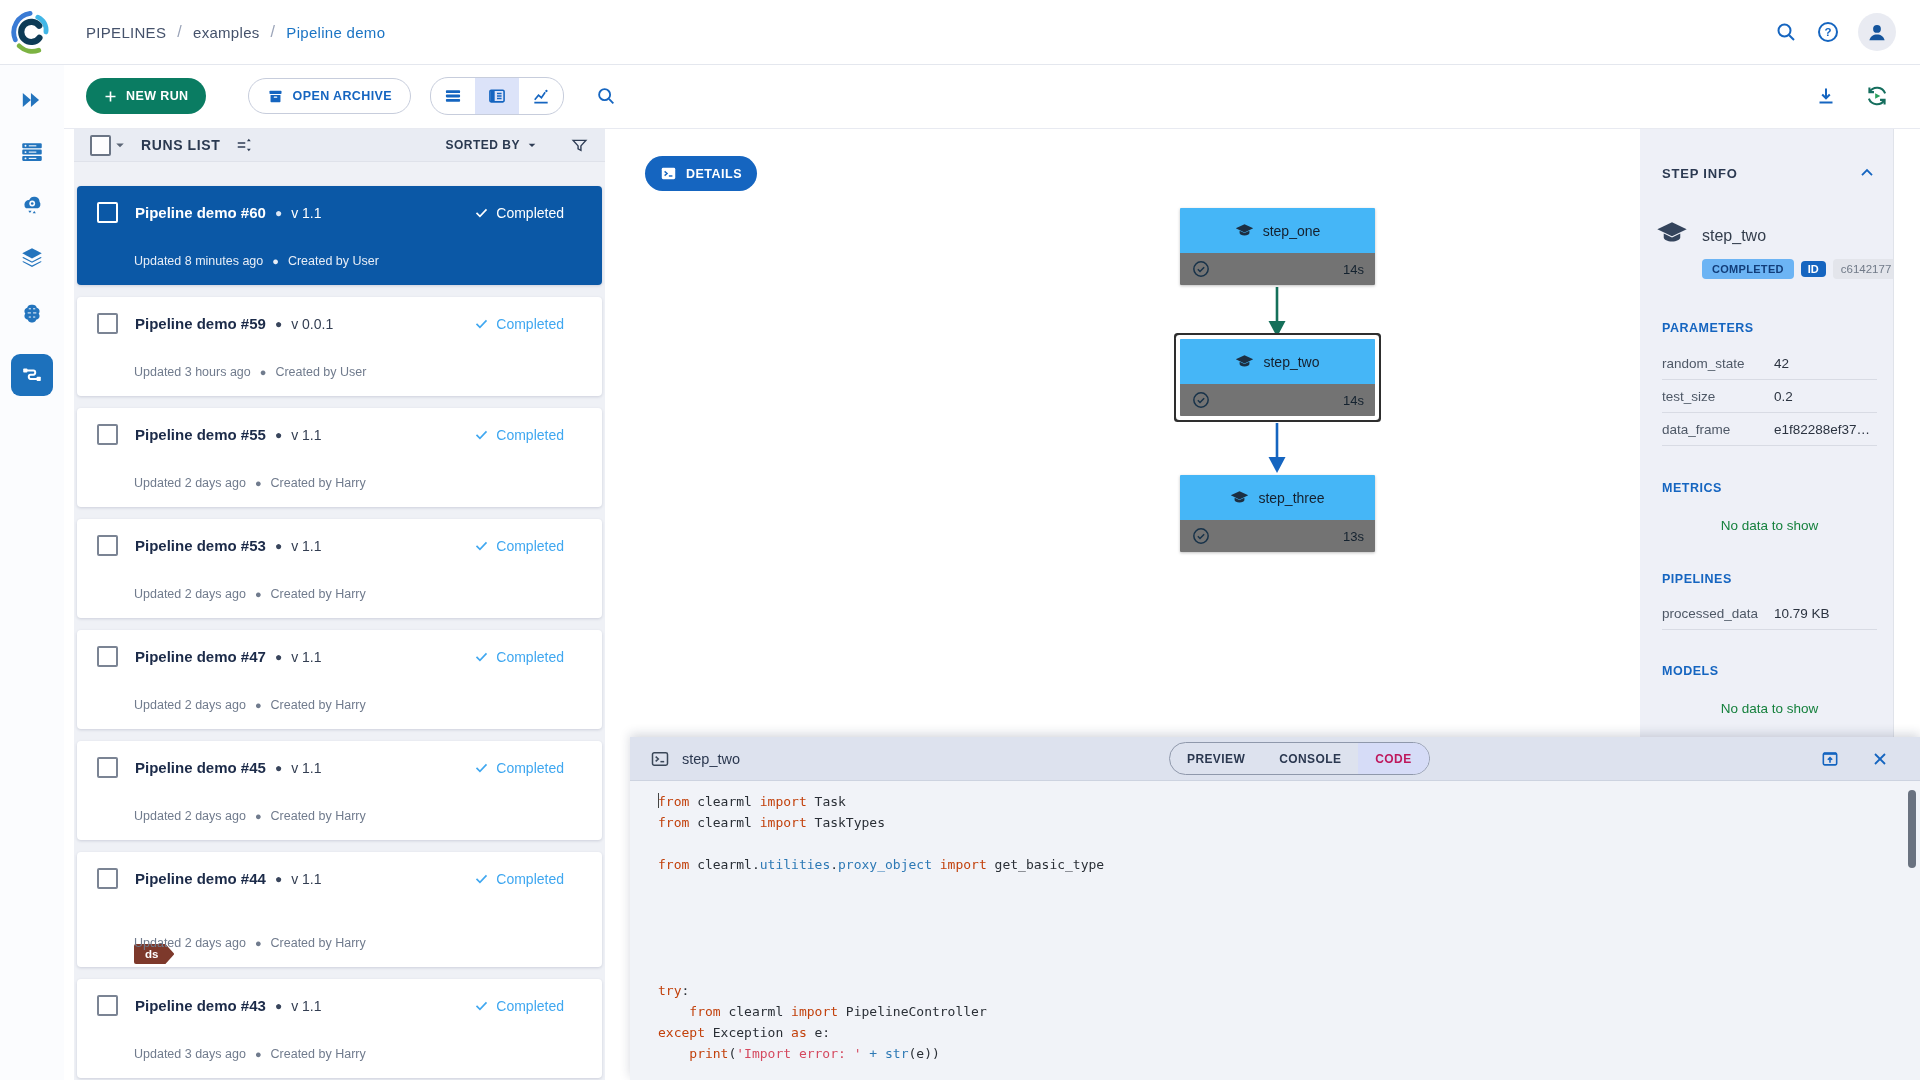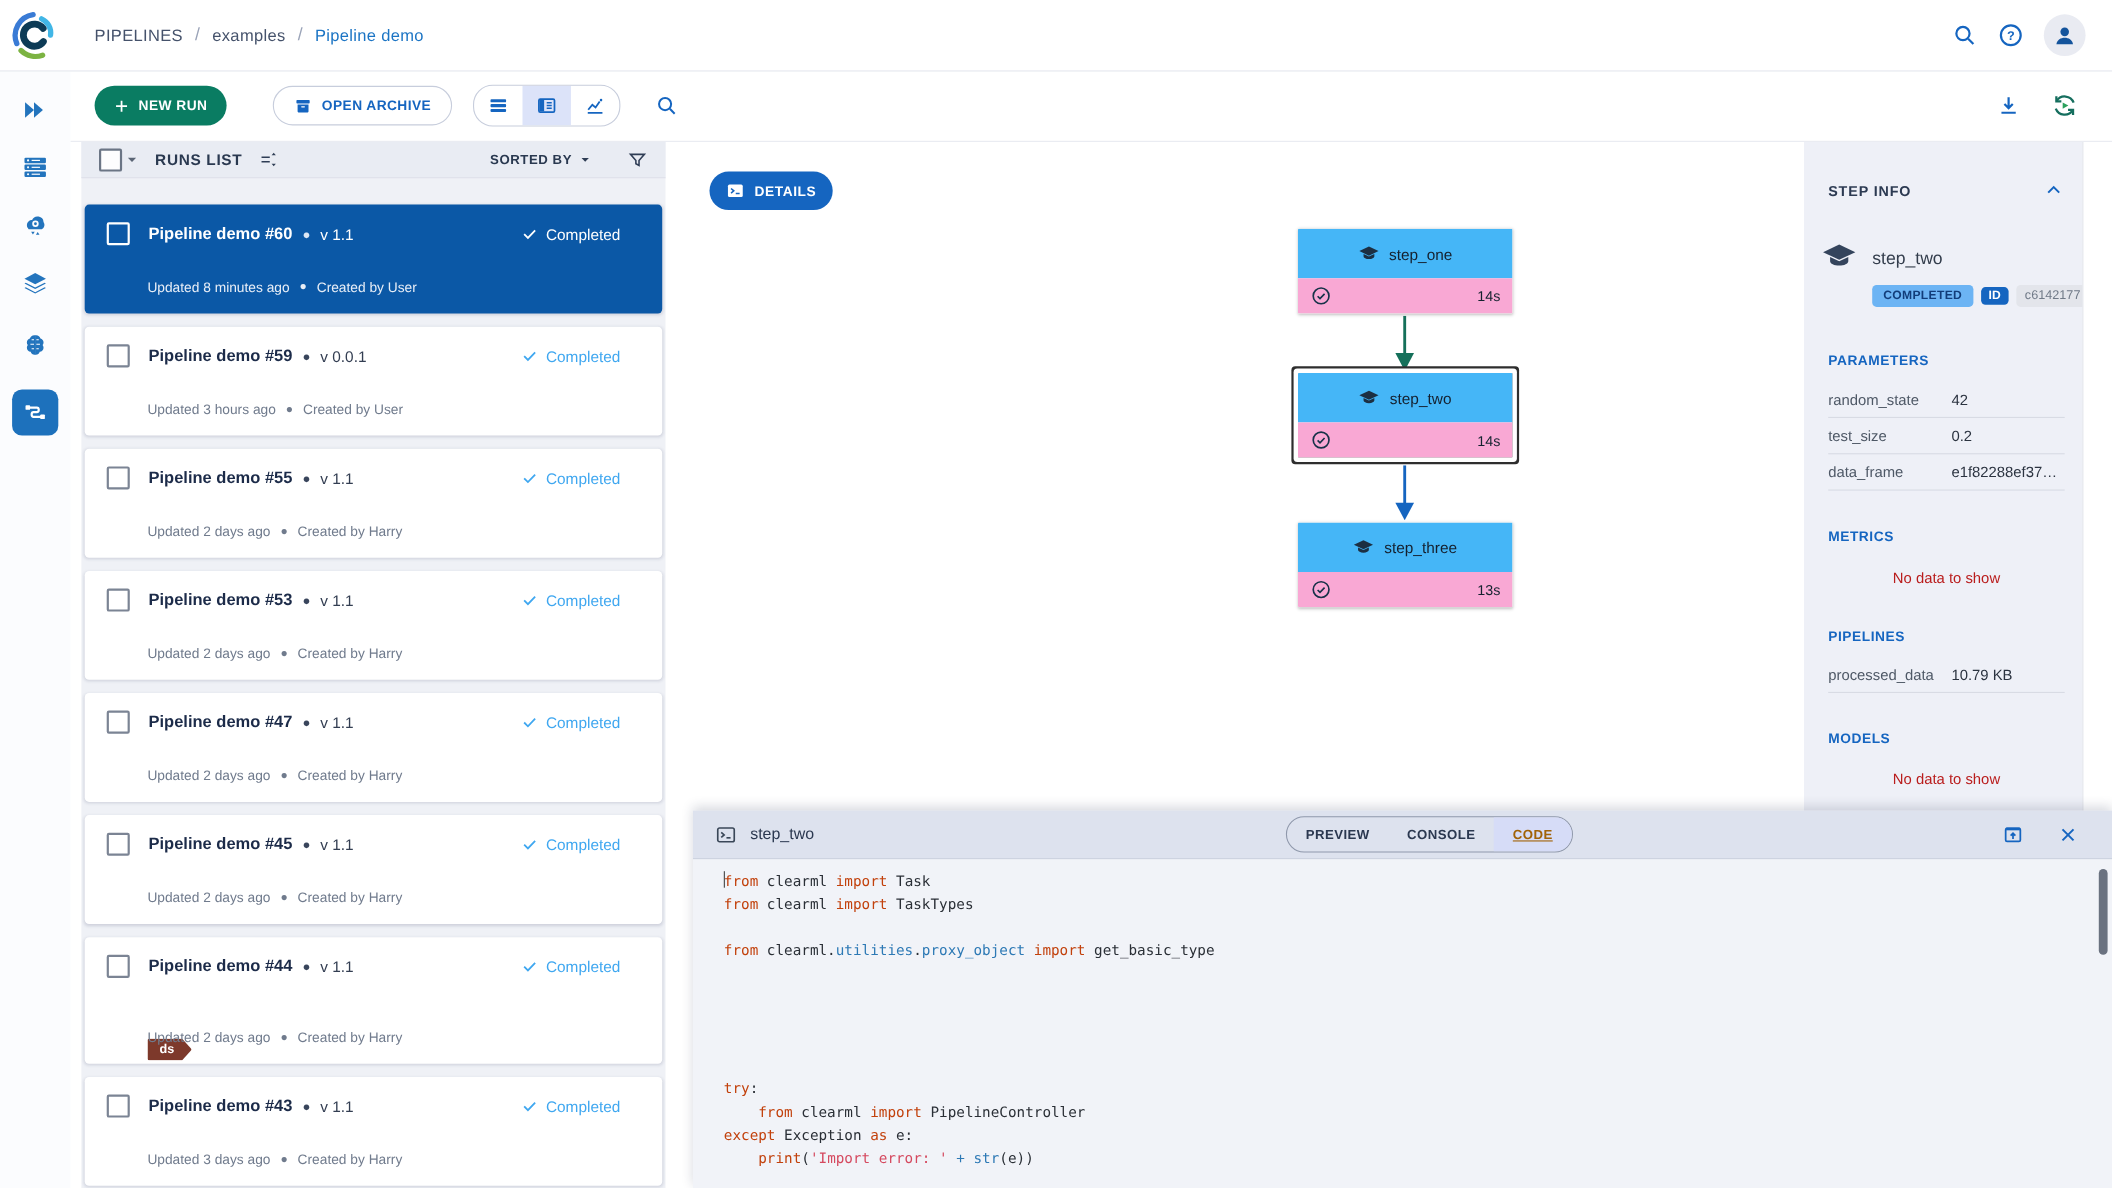--- a/index.html
+++ b/index.html
@@ -83,21 +83,21 @@
   
   .graph{position:absolute;left:605px;top:129px;width:1288px;bottom:0;background:#fff;z-index:1;}
   .details-btn{position:absolute;left:40px;top:27px;height:35px;border-radius:17.5px;background:#1565c0;
                color:#fff;display:flex;align-items:center;gap:9px;padding:0 15px;font-size:12.5px;
                font-weight:bold;letter-spacing:.5px;border:none;cursor:pointer;}
   .dag-node{position:absolute;left:575px;width:195px;height:77px;border-radius:1px;overflow:hidden;
             box-shadow:0 1px 3px rgba(0,0,0,.25);cursor:pointer;}
   .dag-node.selected{box-shadow:0 0 0 4px #fff,0 0 0 6px #2e2e2e;}
   .node-top{height:45px;background:#45b6f7;display:flex;align-items:center;justify-content:center;
             gap:9px;font-size:14px;color:#15202e;}
-  .node-bottom{height:32px;background:#f9a8d4;display:flex;align-items:center;padding:0 11px;box-sizing:border-box;}
+  .node-bottom{height:32px;background:#737373;display:flex;align-items:center;padding:0 11px;box-sizing:border-box;}
   .dur{margin-left:auto;font-size:13px;color:#14222f;}
   .edge{position:absolute;left:661px;}
 
   
   .info{position:absolute;left:1640px;top:129px;width:253px;bottom:0;background:#eef0f7;z-index:3;}
   .si-header{position:absolute;left:22px;right:16px;top:34px;display:flex;align-items:center;}
   .si-title{font-size:13px;font-weight:bold;color:#2c3a52;letter-spacing:.8px;}
   .si-chevron{margin-left:auto;cursor:pointer;}
   .si-icon{position:absolute;left:16px;top:88px;}
   .si-name{position:absolute;left:62px;top:98px;font-size:16px;color:#333d4c;}
@@ -105,36 +105,36 @@
   .badge-status{background:#6cb4f4;color:#123d7a;font-size:11px;font-weight:bold;padding:4px 10px;
                 border-radius:4px;letter-spacing:.3px;}
   .badge-id{background:#1565c0;color:#fff;font-size:11px;font-weight:bold;padding:2px 7px;border-radius:4px;cursor:pointer;}
   .badge-hash{background:#e3e5eb;color:#707a88;font-size:11.5px;padding:4px 8px;border-radius:4px;
               max-width:72px;white-space:nowrap;overflow:hidden;text-overflow:ellipsis;cursor:pointer;}
   .sec{position:absolute;left:22px;font-size:12.5px;font-weight:bold;color:#1565c0;letter-spacing:.5px;}
   .rows{position:absolute;left:22px;right:16px;}
   .kv{height:32px;border-bottom:1px solid #d8dbe4;display:flex;align-items:center;}
   .kv-label{width:112px;font-size:13.5px;color:#4e5866;flex:none;}
   .kv-value{font-size:13.5px;color:#2b3340;white-space:nowrap;overflow:hidden;text-overflow:ellipsis;flex:1;}
-  .nodata{position:absolute;left:22px;right:16px;text-align:center;font-size:13.5px;color:#b91c1c;}
+  .nodata{position:absolute;left:22px;right:16px;text-align:center;font-size:13.5px;color:#15803d;}
 
   .gutter{position:absolute;left:1893px;top:129px;width:27px;bottom:0;background:#fff;
           border-left:1px solid #e0e3ea;z-index:4;}
 
   
   .code-panel{position:absolute;left:630px;top:737px;right:0;bottom:0;background:#f1f3f8;z-index:15;
               box-shadow:0 -3px 10px rgba(30,40,70,.18);}
   .code-header{position:relative;height:44px;background:#dde2ee;display:flex;align-items:center;
                padding:0 20px;border-bottom:1px solid #cdd3e0;box-sizing:border-box;}
   .code-title{font-size:14.5px;color:#2b3850;margin-left:12px;}
   .tabs{position:absolute;left:539px;top:5px;height:33px;border:1px solid #8f98ab;border-radius:17px;
         display:flex;overflow:hidden;box-sizing:border-box;}
   .tab{padding:0 17px;display:flex;align-items:center;font-size:12px;font-weight:bold;color:#2b3850;
        letter-spacing:.4px;cursor:pointer;}
-  .tab.active{background:#d6dcf7;color:#a16207;text-decoration:underline;}
+  .tab.active{background:#d6dcf7;color:#be185d;}
   .code-actions{margin-left:auto;display:flex;align-items:center;gap:30px;padding-right:10px;}
   .code-body{position:absolute;top:44px;left:0;right:0;bottom:0;font-family:"DejaVu Sans Mono",monospace;
              font-size:13px;line-height:21px;color:#2a2f36;padding:10px 20px 0 28px;overflow:hidden;}
   .code-line{height:21px;white-space:pre;}
   .tok-k{color:#c2410c;}
   .tok-m{color:#2d79b5;}
   .tok-p{color:#2a2f36;}
   .tok-s{color:#d5495f;}
   .cursor{display:inline-block;width:1px;height:15px;background:#444;vertical-align:-2px;margin-right:-1px;}
   .code-scroll{position:absolute;right:4px;top:9px;width:8px;height:78px;background:#6a7280;

